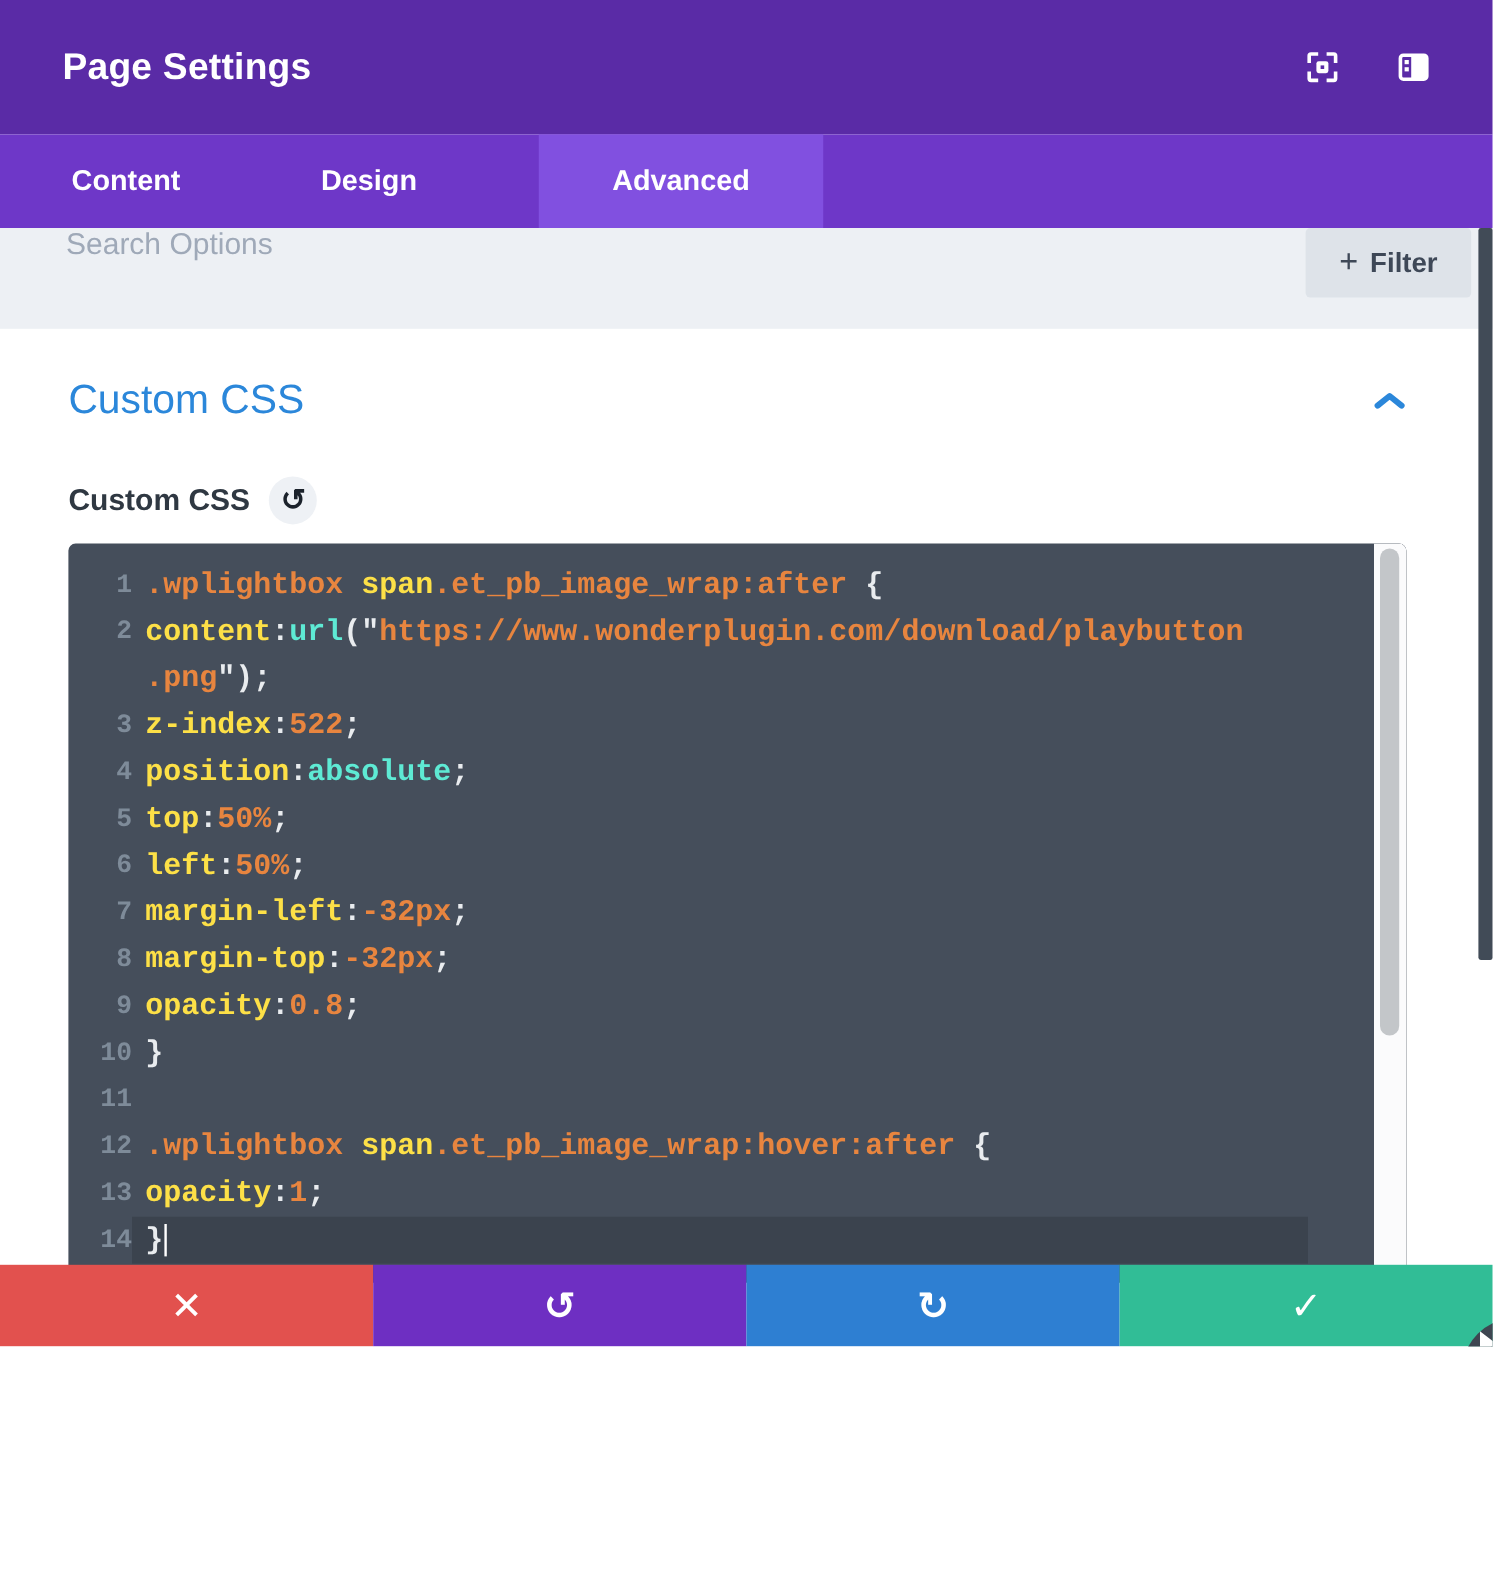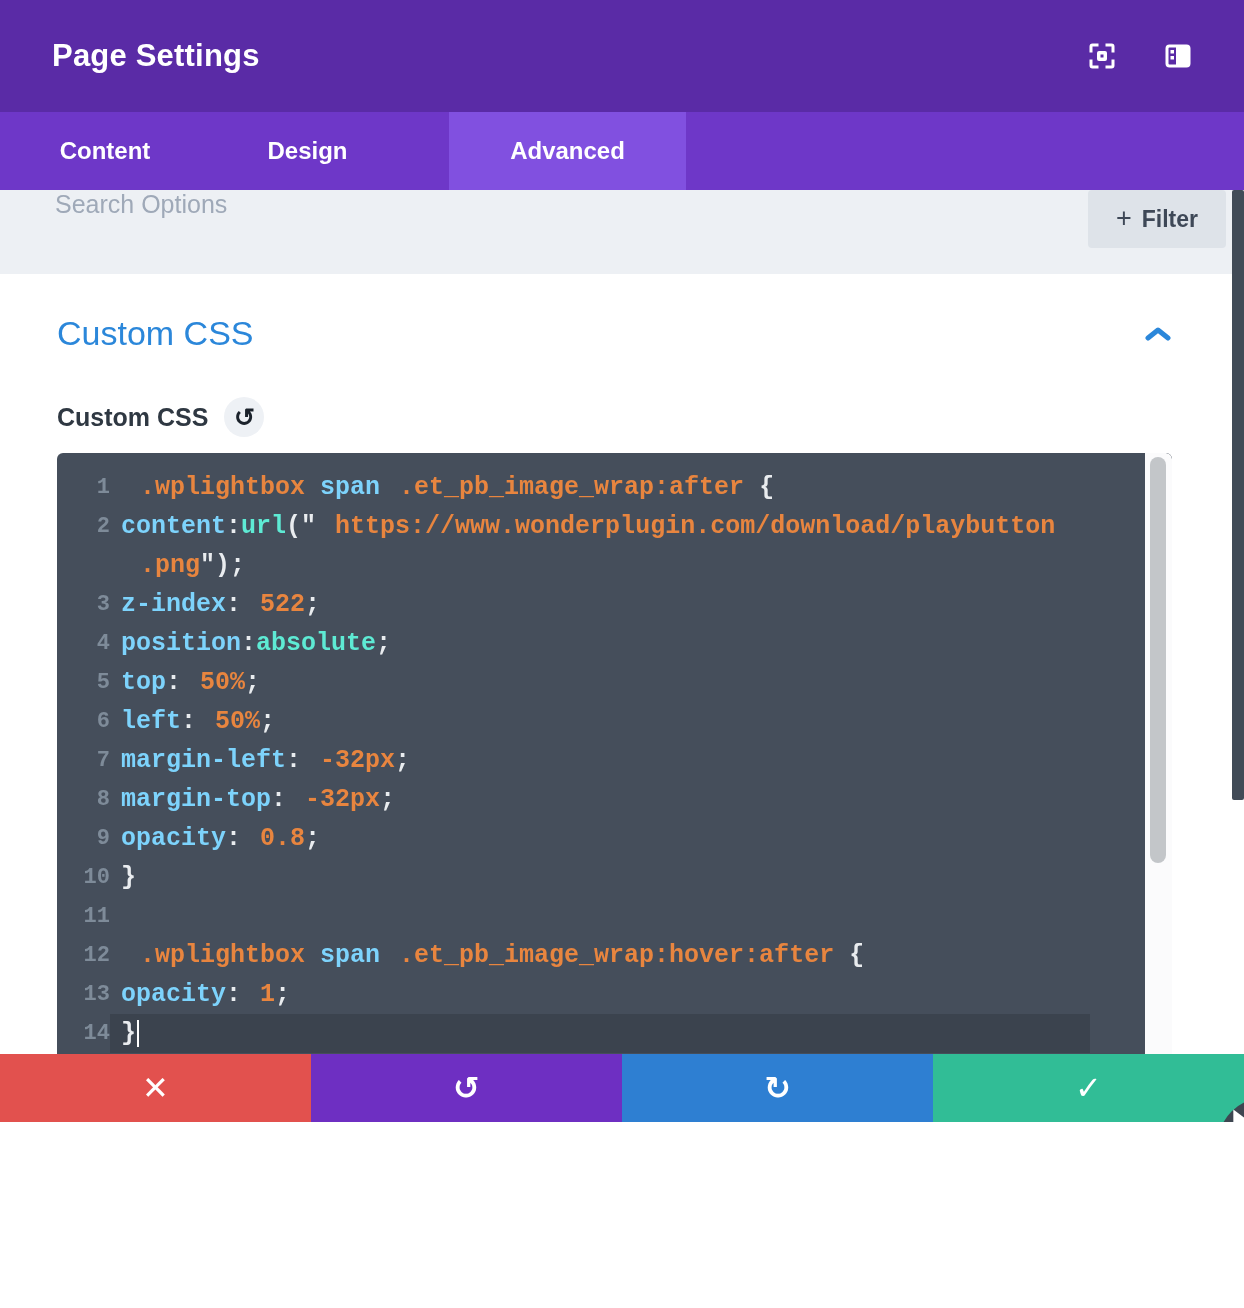--- a/index.html
+++ b/index.html
@@ -53,21 +53,21 @@
   .editor { position:relative; margin:16px 0 0 57px; width:1115px; height:616px;
             background:#454e5b; border-radius:6px; overflow:hidden; }
   .code-lines { padding-top:15px; }
   .row { height:39px; display:flex; align-items:center;
          font-family:"Liberation Mono", monospace; font-weight:700; font-size:25px;
          white-space:pre; }
   .gutter { width:53px; flex:none; text-align:right; color:#7e8b99; font-size:22px; }
   .row-code { flex:1; height:39px; display:flex; align-items:center; padding-left:11px;
               margin-right:82px; overflow:visible; }
   .row.active .row-code { background:#3b434e; }
-  .c-o { color:#e8853f;margin-left:19px; } .c-t { color:#7dd3fc; } .c-b { color:#5eead4; } .c-w { color:#e9ecef; }
+  .c-o { color:#e8853f; } .c-t { color:#fde047; } .c-b { color:#5eead4; } .c-w { color:#e9ecef; }
   .cursor { display:inline-block; width:2px; height:27px; background:#fff; margin-left:1px; }
   .ed-track { position:absolute; top:0; right:0; width:27px; height:100%;
               background:#fbfbfc; border-radius:0 6px 6px 0; }
   .ed-thumb { position:absolute; left:5px; top:4px; width:16px; height:406px;
               background:#c3c6c9; border-radius:8px; cursor:grab; }
 
   .divider { margin-top:54px; height:2px; background:#eef0f3; }
   .section-head.perf { margin-top:66px; }
 
   

